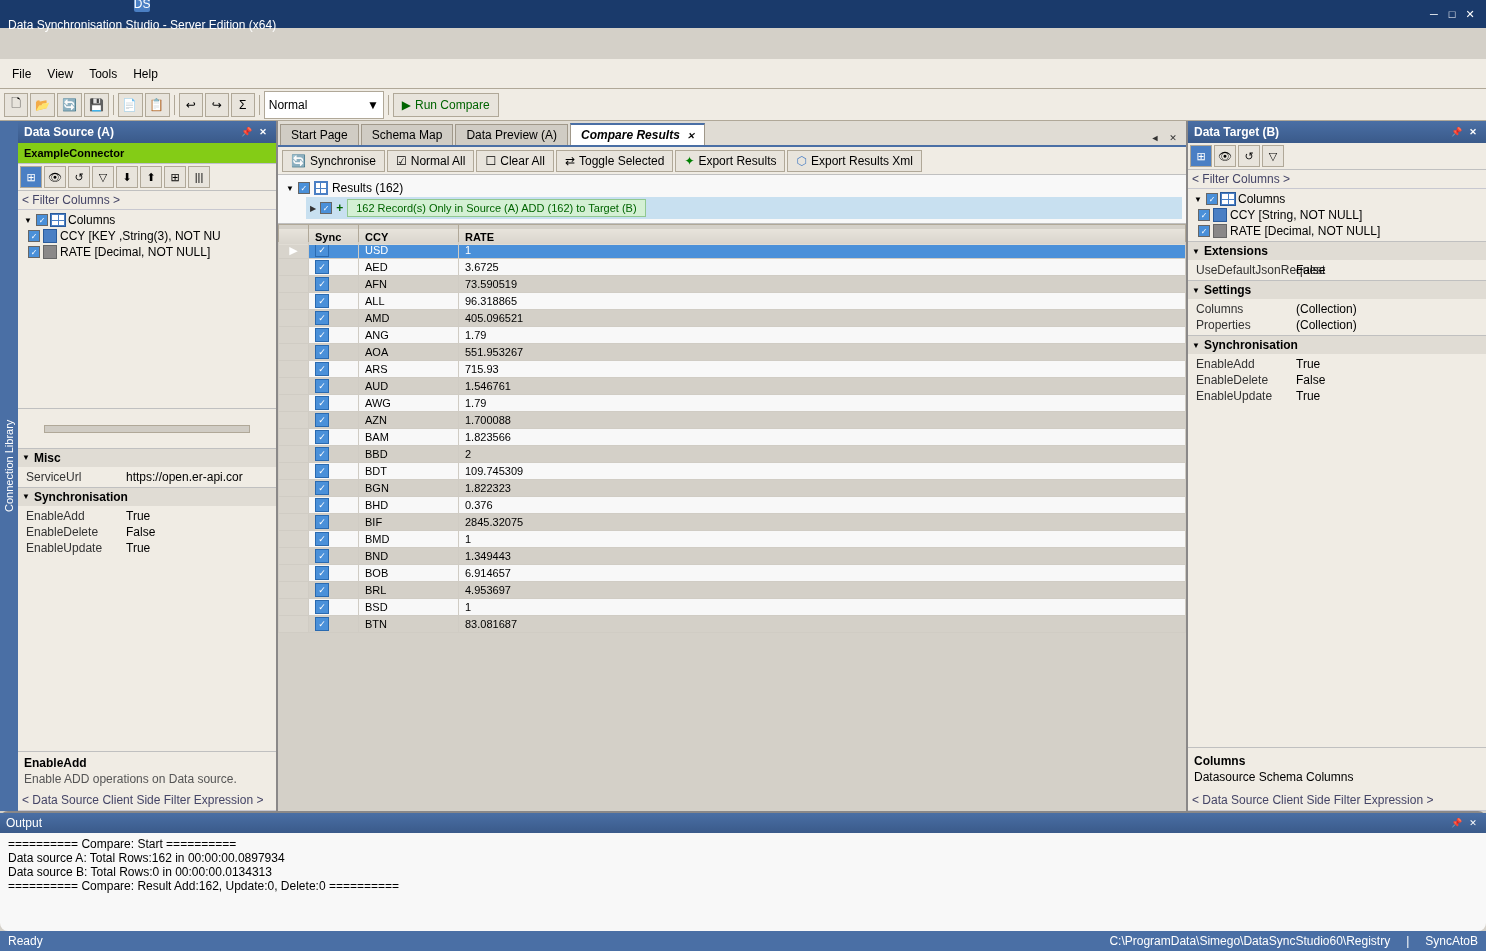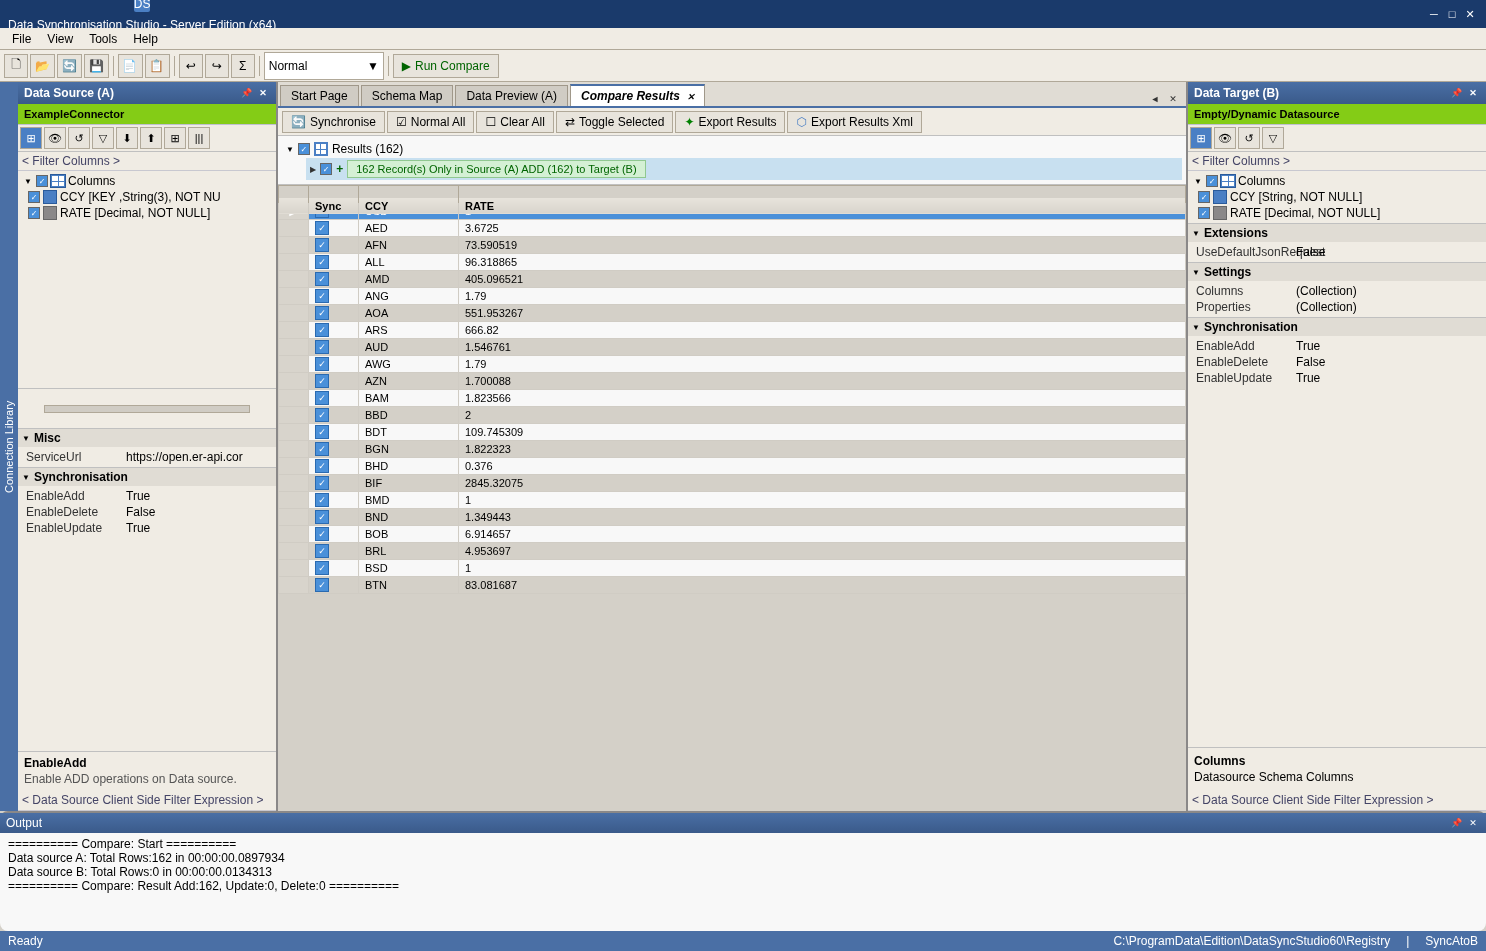--- a/index.html
+++ b/index.html
@@ -6,21 +6,21 @@
     body { background: #d4d0c8; overflow: hidden; width: 1486px; height: 951px; display: flex; flex-direction: column; }
 
     
     .title-bar { background: #1a3a6b; color: white; height: 28px; display: flex; align-items: center; padding: 0 8px; justify-content: space-between; }
     .title-bar-left { display: flex; align-items: center; gap: 6px; font-size: 12px; flex-direction: column; }
     .title-bar-icon { width: 16px; height: 16px; background: #4a7fc4; border-radius: 2px; display: flex; align-items: center; justify-content: center; color: white; font-size: 9px; }
     .title-bar-controls { display: flex; gap: 2px; }
     .title-btn { width: 16px; height: 16px; display: flex; align-items: center; justify-content: center; cursor: pointer; font-size: 11px; color: white; }
 
     
-    .menu-bar { background: #f0ece4; height: 22px; display: flex; align-items: center; padding: 0 4px; border-bottom: 1px solid #b0a898; }
+    .menu-bar { background: #f0ece4; height: 30px; display: flex; align-items: center; padding: 0 4px; border-bottom: 1px solid #b0a898; margin-top: 31px; }
     .menu-item { padding: 2px 8px; cursor: pointer; font-size: 12px; color: #000; }
 
     
     .toolbar { background: #f0ece4; height: 32px; display: flex; align-items: center; padding: 0 4px; border-bottom: 1px solid #b0a898; gap: 2px; }
     .toolbar-btn { height: 24px; min-width: 24px; background: #e8e4dc; border: 1px solid #b0a898; cursor: pointer; display: flex; align-items: center; justify-content: center; font-size: 12px; padding: 0 4px; }
     .toolbar-sep { width: 1px; height: 20px; background: #b0a898; margin: 0 2px; }
     .toolbar-dropdown { height: 28px; width: 120px; border: 1px solid #b0a898; background: white; display: flex; align-items: center; padding: 0 4px; justify-content: space-between; }
     .run-btn { height: 24px; background: #e8e4dc; border: 1px solid #b0a898; cursor: pointer; display: flex; align-items: center; gap: 4px; padding: 0 8px; color: #006400; }
 
     
@@ -67,21 +67,21 @@
     .compare-btn .icon { font-size: 12px; }
 
     
     .results-area { background: #f8f8f8; padding: 4px; border-bottom: 1px solid #c0c0c0; }
     .results-row { display: flex; align-items: center; gap: 4px; padding: 2px 4px; }
     .add-row { background: #d4f0d4; border: 1px solid #90c890; padding: 2px 8px; font-size: 11px; color: #006400; cursor: pointer; display: flex; align-items: center; gap: 4px; }
 
     
     .data-grid-container { flex: 1; overflow: auto; }
     .data-grid { width: 100%; border-collapse: collapse; }
-    .data-grid th { background: linear-gradient(to bottom, #e8e4dc, #d8d4cc); border: 1px solid #b0a898; padding: 2px 6px; text-align: left; font-size: 11px; position: sticky; top: 12px; }
+    .data-grid th { background: linear-gradient(to bottom, #e8e4dc, #d8d4cc); border: 1px solid #b0a898; padding: 2px 6px; text-align: left; font-size: 11px; position: sticky; top: 4px; }
     .data-grid td { border: 1px solid #d0ccc4; padding: 1px 6px; font-size: 11px; }
     .data-grid tr:nth-child(even) td { background: #f8f8f8; }
     .data-grid tr.selected td { background: #4a90d9; color: white; }
     .sync-check { width: 14px; height: 14px; background: #4a90d9; display: flex; align-items: center; justify-content: center; color: white; font-size: 9px; border: 1px solid #2a6ab0; }
 
     
     .right-sidebar { width: 300px; background: #f0ece4; border-left: 2px solid #8a8888; display: flex; flex-direction: column; overflow-y: auto; }
 
     
     .output-panel { height: 120px; background: #f8f8f8; border-top: 2px solid #8a8888; border-radius: 8px; }
@@ -390,21 +390,21 @@
               </td>
               <td>AOA</td>
               <td>551.953267</td>
             </tr>
             <tr>
               <td style="background: rgb(216, 212, 204); width: 16px;"></td>
               <td style="text-align: center;">
                 <div class="sync-check">✓</div>
               </td>
               <td>ARS</td>
-              <td>666.82</td>
+              <td>715.93</td>
             </tr>
             <tr>
               <td style="background: rgb(216, 212, 204); width: 16px;"></td>
               <td style="text-align: center;">
                 <div class="sync-check">✓</div>
               </td>
               <td>AUD</td>
               <td>1.546761</td>
             </tr>
             <tr>
@@ -525,21 +525,20 @@
   </div>
 
   <div class="right-sidebar">
     <div class="panel-header">
       <span>Data Target (B)</span>
       <div class="panel-header-controls">
         <span class="panel-btn">📌</span>
         <span class="panel-btn">✕</span>
       </div>
     </div>
-    <div class="datasource-name">Empty/Dynamic Datasource</div>
     <div class="toolbar-row">
       <button class="small-btn" style="background:#4a7fc4;color:white;">⊞</button>
       <button class="small-btn">👁</button>
       <button class="small-btn">↺</button>
       <button class="small-btn">▽</button>
     </div>
     <div class="filter-bar">
       <span>&lt; Filter Columns &gt;</span>
     </div>
     <div class="right-tree-area">
@@ -641,17 +640,17 @@
   <div>========== Compare: Start ==========</div>
       <div>Data source A: Total Rows:162 in 00:00:00.0897934</div>
       <div>Data source B: Total Rows:0 in 00:00:00.0134313</div>
       <div>========== Compare: Result Add:162, Update:0, Delete:0 ==========</div>
     </div>
 </div>
 
 <div class="status-bar">
   <span>Ready</span>
   <div style="display:flex;gap:16px;">
-    <span>C:\ProgramData\Edition\DataSyncStudio60\Registry</span>
+    <span>C:\ProgramData\Simego\DataSyncStudio60\Registry</span>
     <span>|</span>
     <span>SyncAtoB</span>
   </div>
 </div>
 
 </body></html>

